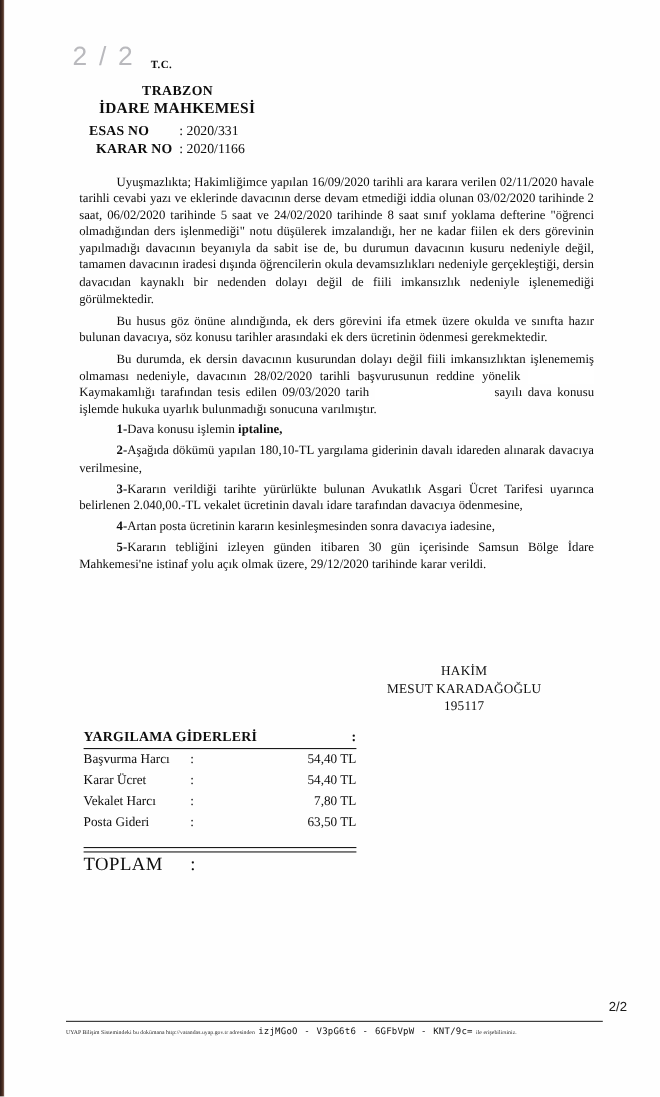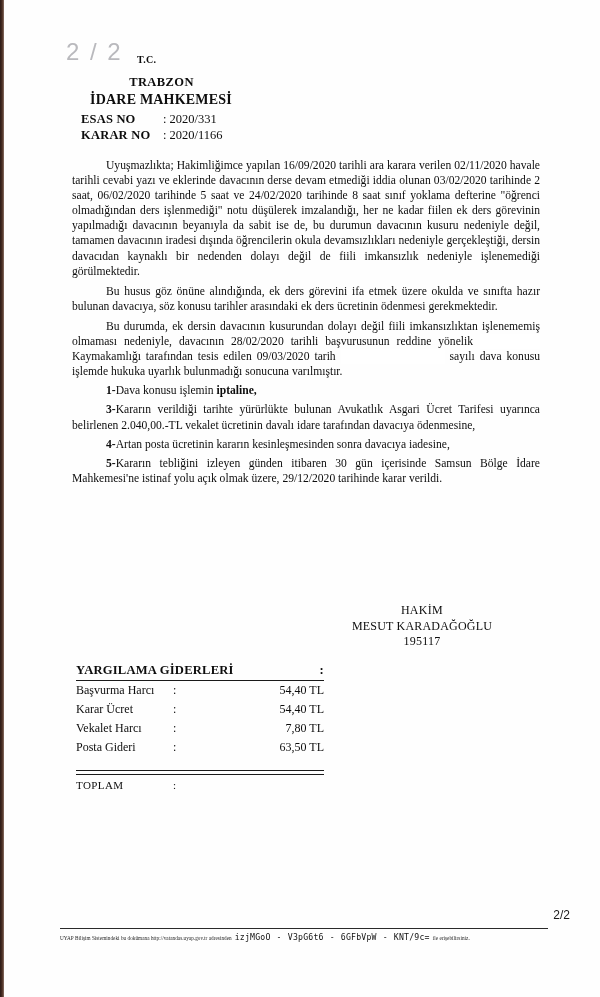--- a/index.html
+++ b/index.html
@@ -82,21 +82,21 @@
     font-weight: 700;
     letter-spacing: .2px;
   }
   .case-row {
     position: absolute;
     left: 77px;
     font-size: 12.5px;
     white-space: nowrap;
   }
   .case-row.r1 { top: 74px; }
-  .case-row.r2 { top: 90px; }
+  .case-row.r2 { top: 90px; text-align: center; }
   .case-row .lbl {
     display: inline-block;
     width: 82px;
     font-weight: 700;
     letter-spacing: .2px;
   }
   .case-row .val {
     font-weight: 400;
   }
 
@@ -194,21 +194,21 @@
     border-top: 1.3px solid #1a1a1a;
     height: 3px;
   }
   .rule-bottom {
     border-top: 1.3px solid #1a1a1a;
     height: 0;
   }
   .costs-total {
     display: flex;
     align-items: center;
-    font-size: 11px;
+    font-size: 17px;
     line-height: 21px;
   }
   .costs-total .t-label { width: 97px; letter-spacing: .4px; }
   .costs-total .t-colon { width: 28px; }
   .costs-total .t-amount { flex: 1; text-align: right; }
 
   
   .footer-page {
     position: absolute;
     right: 30px;
@@ -275,20 +275,21 @@
 
       <p class="para">Uyuşmazlıkta; Hakimliğimce yapılan 16/09/2020 tarihli ara karara verilen 02/11/2020 havale tarihli cevabi yazı ve eklerinde davacının derse devam etmediği iddia olunan 03/02/2020 tarihinde 2 saat, 06/02/2020 tarihinde 5 saat ve 24/02/2020 tarihinde 8 saat sınıf yoklama defterine "öğrenci olmadığından ders işlenmediği" notu düşülerek imzalandığı, her ne kadar fiilen ek ders görevinin yapılmadığı davacının beyanıyla da sabit ise de, bu durumun davacının kusuru nedeniyle değil, tamamen davacının iradesi dışında öğrencilerin okula devamsızlıkları nedeniyle gerçekleştiği, dersin davacıdan kaynaklı bir nedenden dolayı değil de fiili imkansızlık nedeniyle işlenemediği görülmektedir.</p>
 
       <p class="para">Bu husus göz önüne alındığında, ek ders görevini ifa etmek üzere okulda ve sınıfta hazır bulunan davacıya, söz konusu tarihler arasındaki ek ders ücretinin ödenmesi gerekmektedir.</p>
 
       <p class="para"><span>Bu durumda, ek dersin davacının kusurundan dolayı değil fiili imkansızlıktan işlenememiş olmaması nedeniyle, davacının 28/02/2020 tarihli başvurusunun reddine yönelik</span> <span class="redact small">&nbsp;</span> <span>Kaymakamlığı tarafından tesis edilen 09/03/2020 tarih</span> <span class="redact wide">&nbsp;</span> <span>sayılı dava konusu işlemde hukuka uyarlık bulunmadığı sonucuna varılmıştır.</span></p>
 
 
       <p class="item"><b>1-</b><span>Dava konusu işlemin </span><b>iptaline,</b></p>
 
+      <p class="item"><b>2-</b><span>Aşağıda dökümü yapılan 180,10-TL yargılama giderinin davalı idareden alınarak davacıya verilmesine,</span></p>
 
       <p class="item"><b>3-</b><span>Kararın verildiği tarihte yürürlükte bulunan Avukatlık Asgari Ücret Tarifesi uyarınca belirlenen 2.040,00.-TL vekalet ücretinin davalı idare tarafından davacıya ödenmesine,</span></p>
 
       <p class="item"><b>4-</b><span>Artan posta ücretinin kararın kesinleşmesinden sonra davacıya iadesine,</span></p>
 
       <p class="item"><b>5-</b><span>Kararın tebliğini izleyen günden itibaren 30 gün içerisinde Samsun Bölge İdare Mahkemesi'ne istinaf yolu açık olmak üzere, 29/12/2020 tarihinde karar verildi.</span></p>
 
     </div>
 
     <div class="sign-block">

